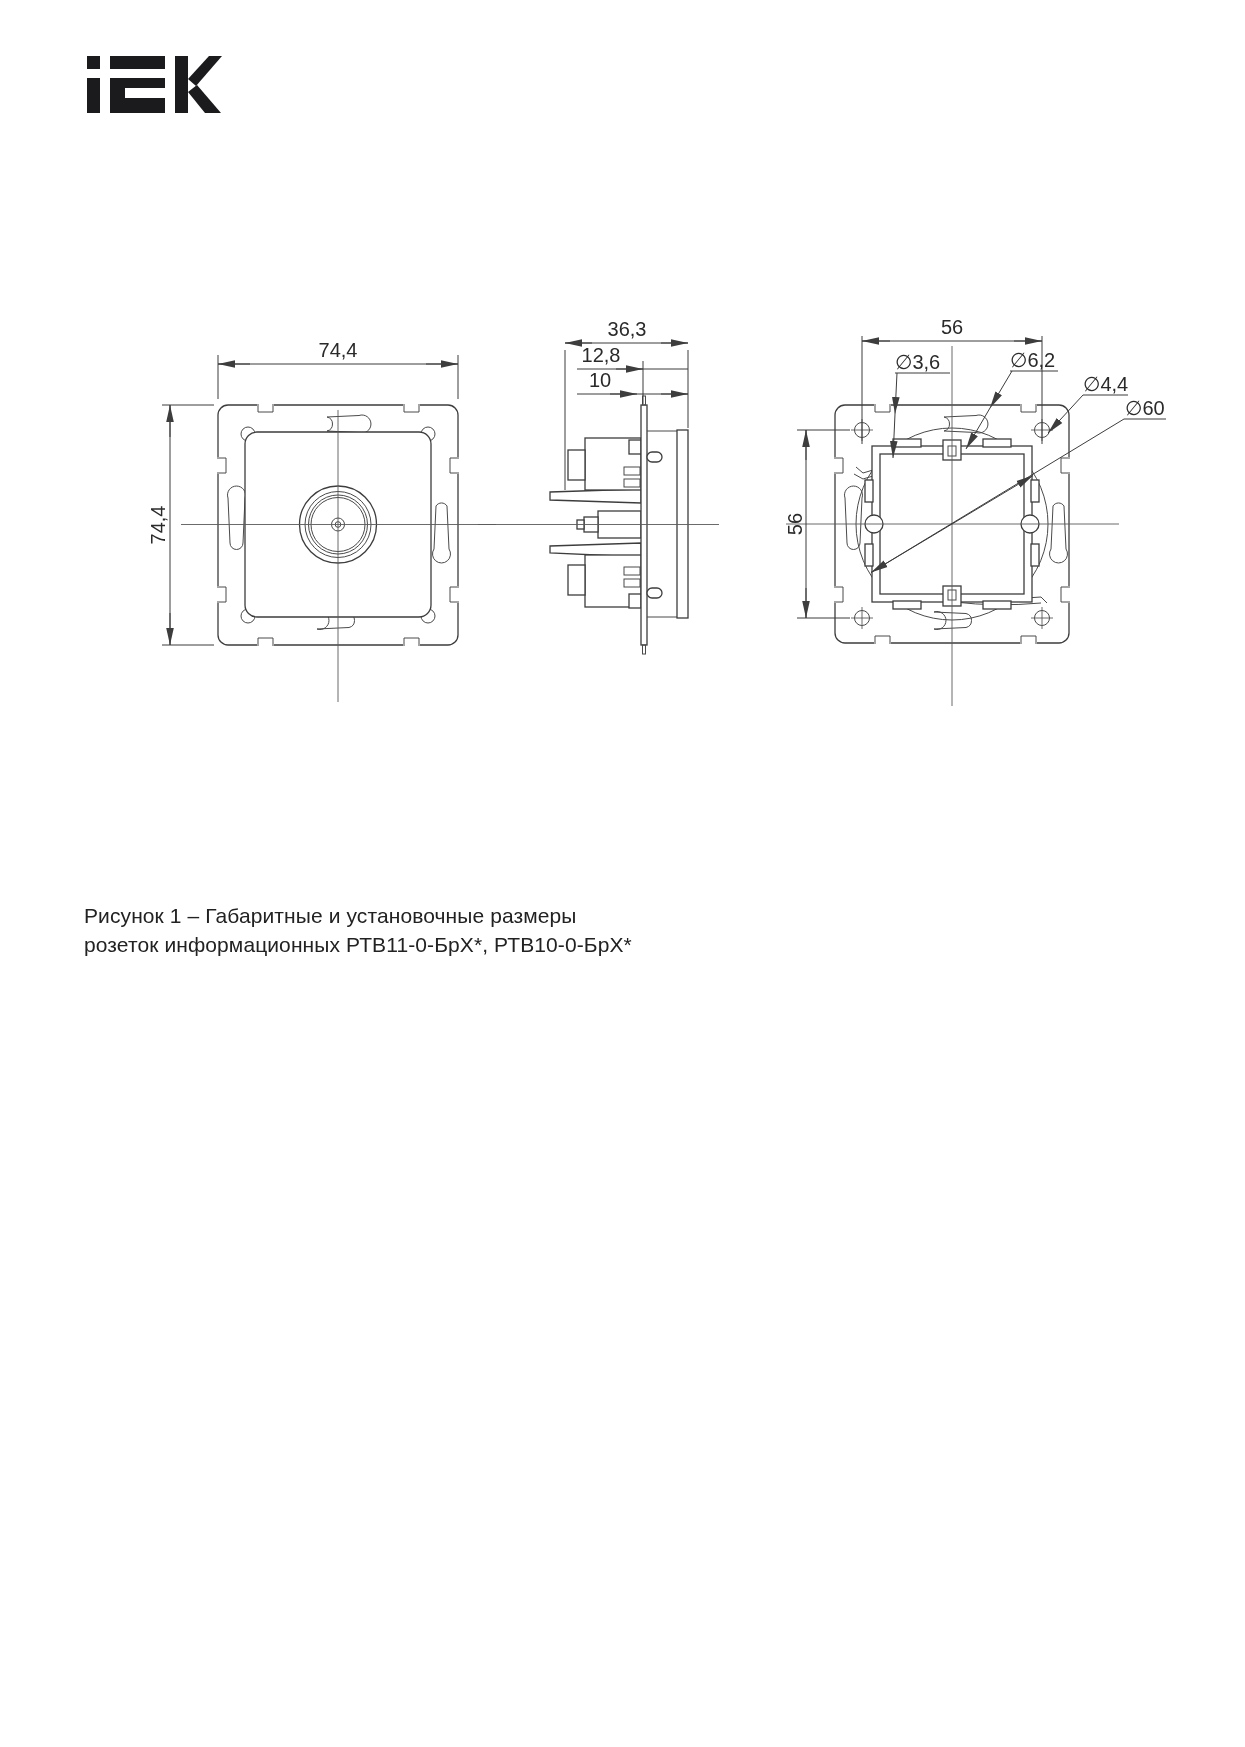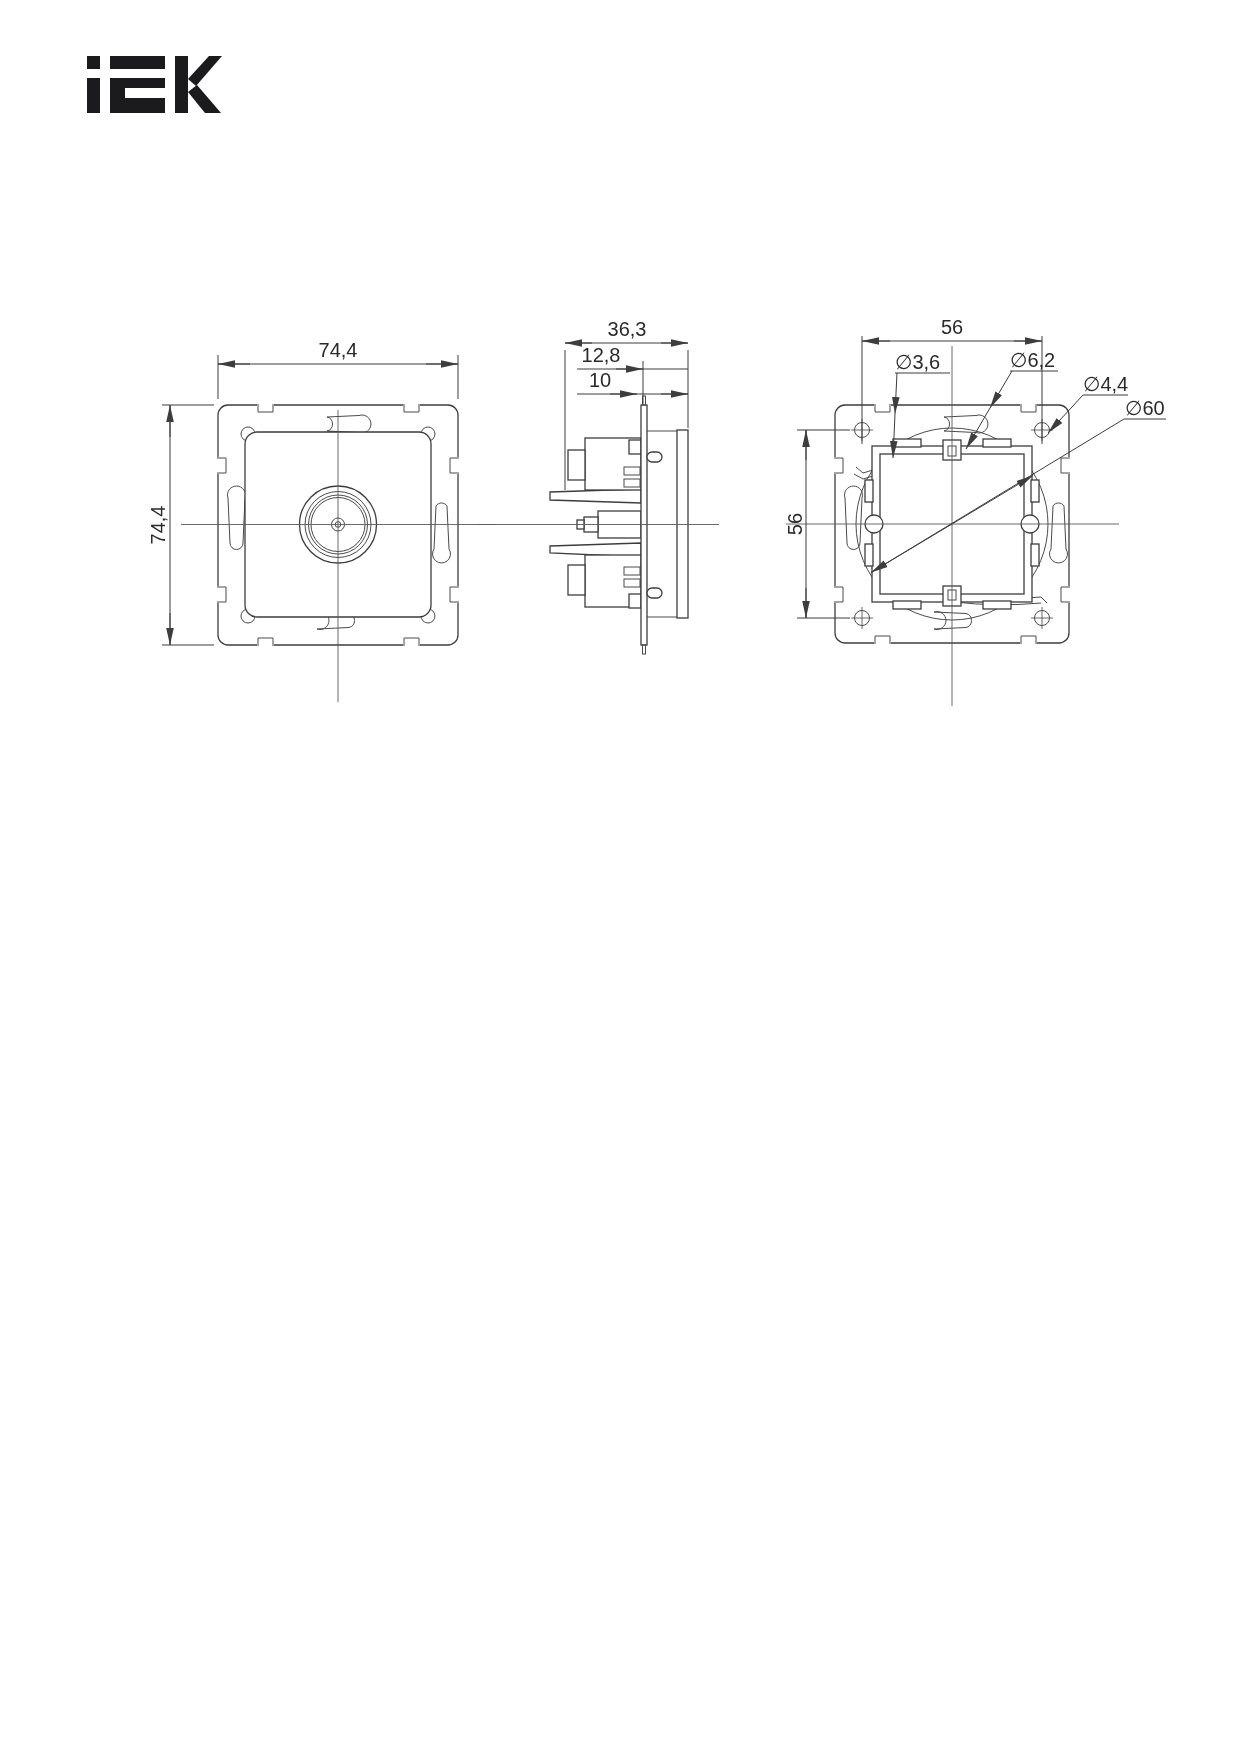--- a/index.html
+++ b/index.html
@@ -292,15 +292,17 @@
         <line class="dim" x1="1124" y1="419" x2="1166" y2="419"></line>
         <line class="dim" x1="1124" y1="419" x2="871" y2="572.5"></line>
         <line class="dim" x1="952" y1="524" x2="1033" y2="475.5" marker-end="url(#arr)"></line>
         <line class="dim" x1="952" y1="524" x2="871" y2="572.5" marker-end="url(#arr)"></line>
         <text class="lbl" x="1125" y="415">∅60</text>
       </g>
     </g>
   </svg>
 
   <div class="caption">
+    <div>Рисунок 1 – Габаритные и установочные размеры</div>
+    <div>розеток информационных РТВ11-0-БрХ*, РТВ10-0-БрХ*</div>
   </div>
 
 </div>
 
 </body></html>

